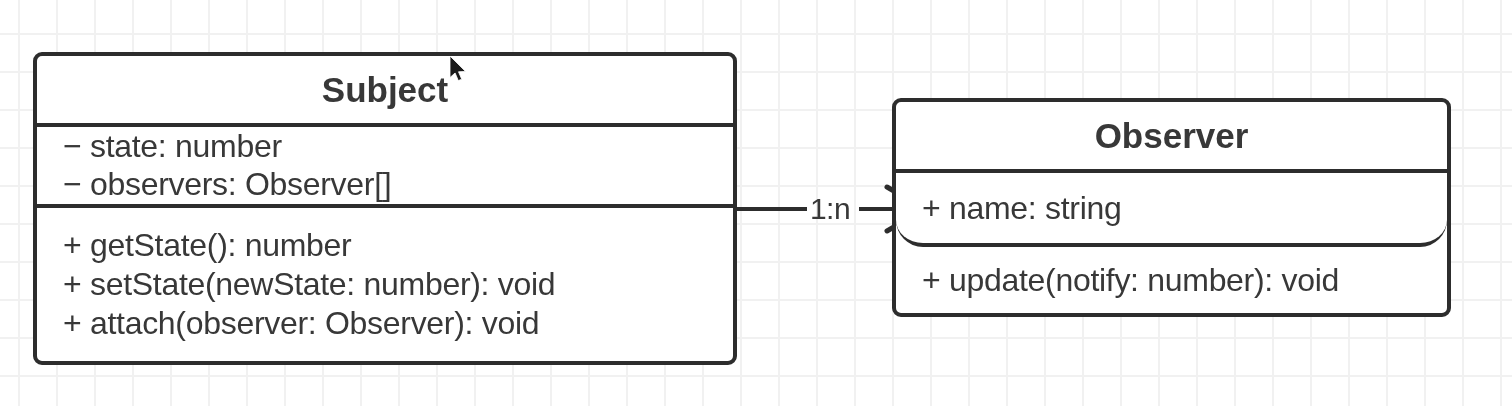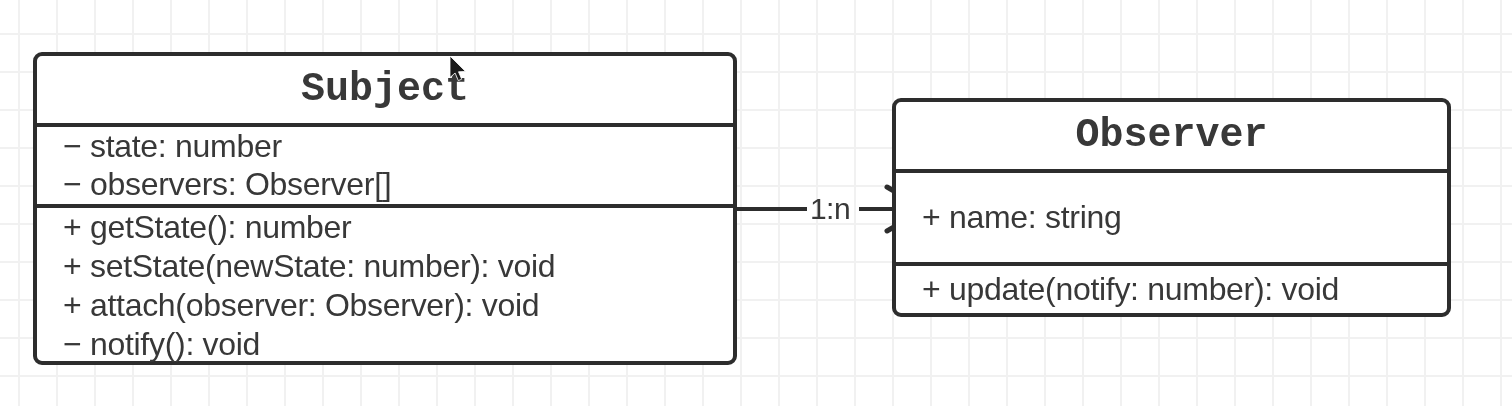--- a/index.html
+++ b/index.html
@@ -36,40 +36,39 @@
     color: #383838;
   }
   .box-subject  { left: 33px;  top: 52px; width: 704px; height: 313px; }
   .box-observer { left: 892px; top: 98px; width: 559px; height: 219px; text-align: right; }
 
   .class-header {
     box-sizing: border-box;
     display: flex;
     align-items: center;
     justify-content: center;
-    font-size: 40px;
+    font-size: 35px;
     font-weight: bold;
     border-bottom: 4px solid #2d2d2d;
     flex: none;
-    font-family: Liberation Mono, monospace;
   }
   .box-subject  .class-header { height: 71px; }
   .box-observer .class-header { height: 71px; }
 
   .class-section {
     box-sizing: border-box;
     display: flex;
     flex-direction: column;
     justify-content: center;
     padding-left: 26px;
     flex: none;
   }
   .sec-divider { border-bottom: 4px solid #2d2d2d; }
   .box-subject  .sec-attrs { height: 81px; }
-  .box-observer .sec-attrs { height: 93px; }
+  .box-observer .sec-attrs { height: 74px; border-radius: 27px; }
   .sec-methods { flex: 1 1 auto; }
 
   .member {
     height: 39px;
     display: flex;
     align-items: center;
     font-size: 32px;
     white-space: nowrap;
     letter-spacing: -0.3px;
   }
@@ -122,21 +121,20 @@
   <div class="class-box box-subject">
     <div class="class-header">Subject</div>
     <div class="class-section sec-attrs sec-divider">
       <div class="member">− state: number</div>
       <div class="member">− observers: Observer[]</div>
     </div>
     <div class="class-section sec-methods">
       <div class="member">+ getState(): number</div>
       <div class="member">+ setState(newState: number): void</div>
       <div class="member">+ attach(observer: Observer): void</div>
-      <div class="member">− notify(): void</div>
     </div>
   </div>
 
   <svg class="connector" viewBox="0 0 196 52">
     <line x1="2" y1="26" x2="72" y2="26" stroke="#2d2d2d" stroke-width="4"></line>
     <line x1="124" y1="26" x2="186" y2="26" stroke="#2d2d2d" stroke-width="4"></line>
     <polyline points="152,4 190,26 152,48" fill="none" stroke="#2d2d2d" stroke-width="5" stroke-linecap="round" stroke-linejoin="miter"></polyline>
   </svg>
   <div class="connector-label">1:n</div>
 

